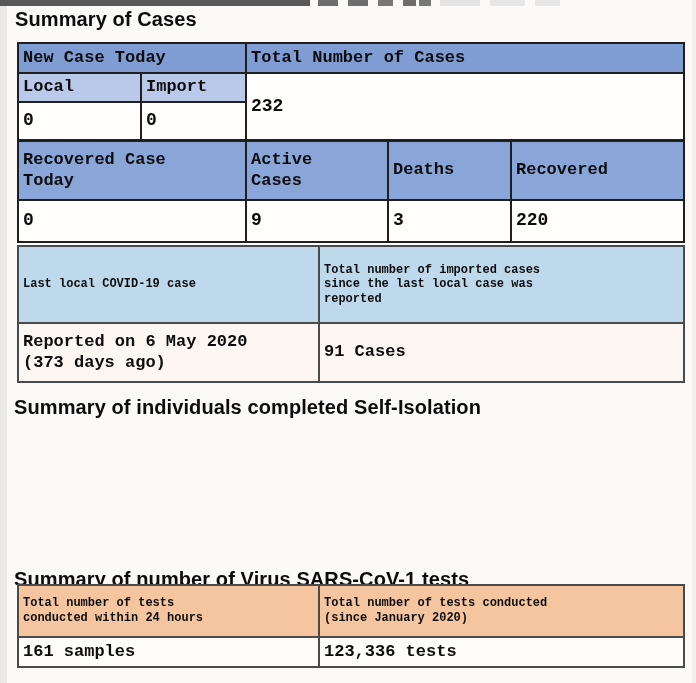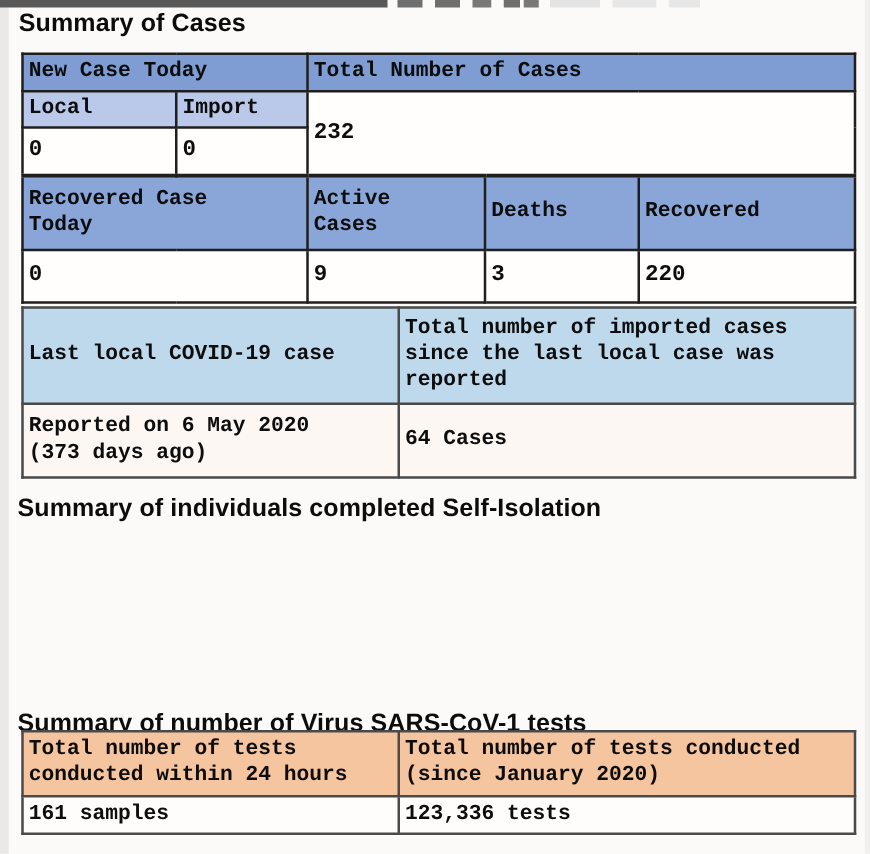--- a/index.html
+++ b/index.html
@@ -44,21 +44,21 @@
   .t1 tr.r2 td{height:27px;}
   .t1 tr.r3 td{height:36px;}
   .t1 tr.r4 td{height:57px;}
   .t1 tr.r5 td{height:40px;}
   .hdr1{background:var(--header-blue,#7f9dd3);}
   .hdr2{background:var(--subheader-blue,#bac9e9);margin-left:16px;}
   .hdr3{background:var(--row-header-blue,#8aa6d8);}
   .t1 td.val{background:#fffefd;font-size:18px;}
 
   
-  .t2 td,.t3 td,.t4 td{border:2px solid #4a4a4a;font-size:17px;}
+  .t2 td,.t3 td,.t4 td{border:2px solid #4a4a4a;font-size:12px;}
   .t2{top:245px;} .t2 tr.hr td{height:75px;} .t2 tr.vr td{height:57px;}
   .t3{top:433px;} .t3 tr.hr td{height:84px;} .t3 tr.vr td{height:41px;}
   .t4{top:584px;} .t4 tr.hr td{height:50px;} .t4 tr.vr td{height:28px;}
   .t2 td.hdr{background:var(--pale-blue,#bfd9ec);}
   .t3 td.hdr,.t4 td.hdr{background:var(--peach,#f5c5a0);}
   .t2 td.val{background:#fcf7f2;font-size:17px;}
   .t3 td.val,.t4 td.val{background:#fffdfb;font-size:17px;}
 </style>
 </head>
 <body>
@@ -129,21 +129,21 @@
     <tbody>
       <tr class="hr">
         <td class="hdr">Last local COVID-19 case</td>
         <td class="hdr">Total number of imported cases
 since the last local case was
 reported</td>
       </tr>
       <tr class="vr">
         <td class="val">Reported on 6 May 2020
 (373 days ago)</td>
-        <td class="val">64 Cases</td>
+        <td class="val">91 Cases</td>
       </tr>
     </tbody>
   </table>
 
   <div class="heading h-isolation">Summary of individuals completed Self-Isolation</div>
 
   <table class="t t3">
     <colgroup>
         <col style="width:301px">
         <col style="width:365px">

